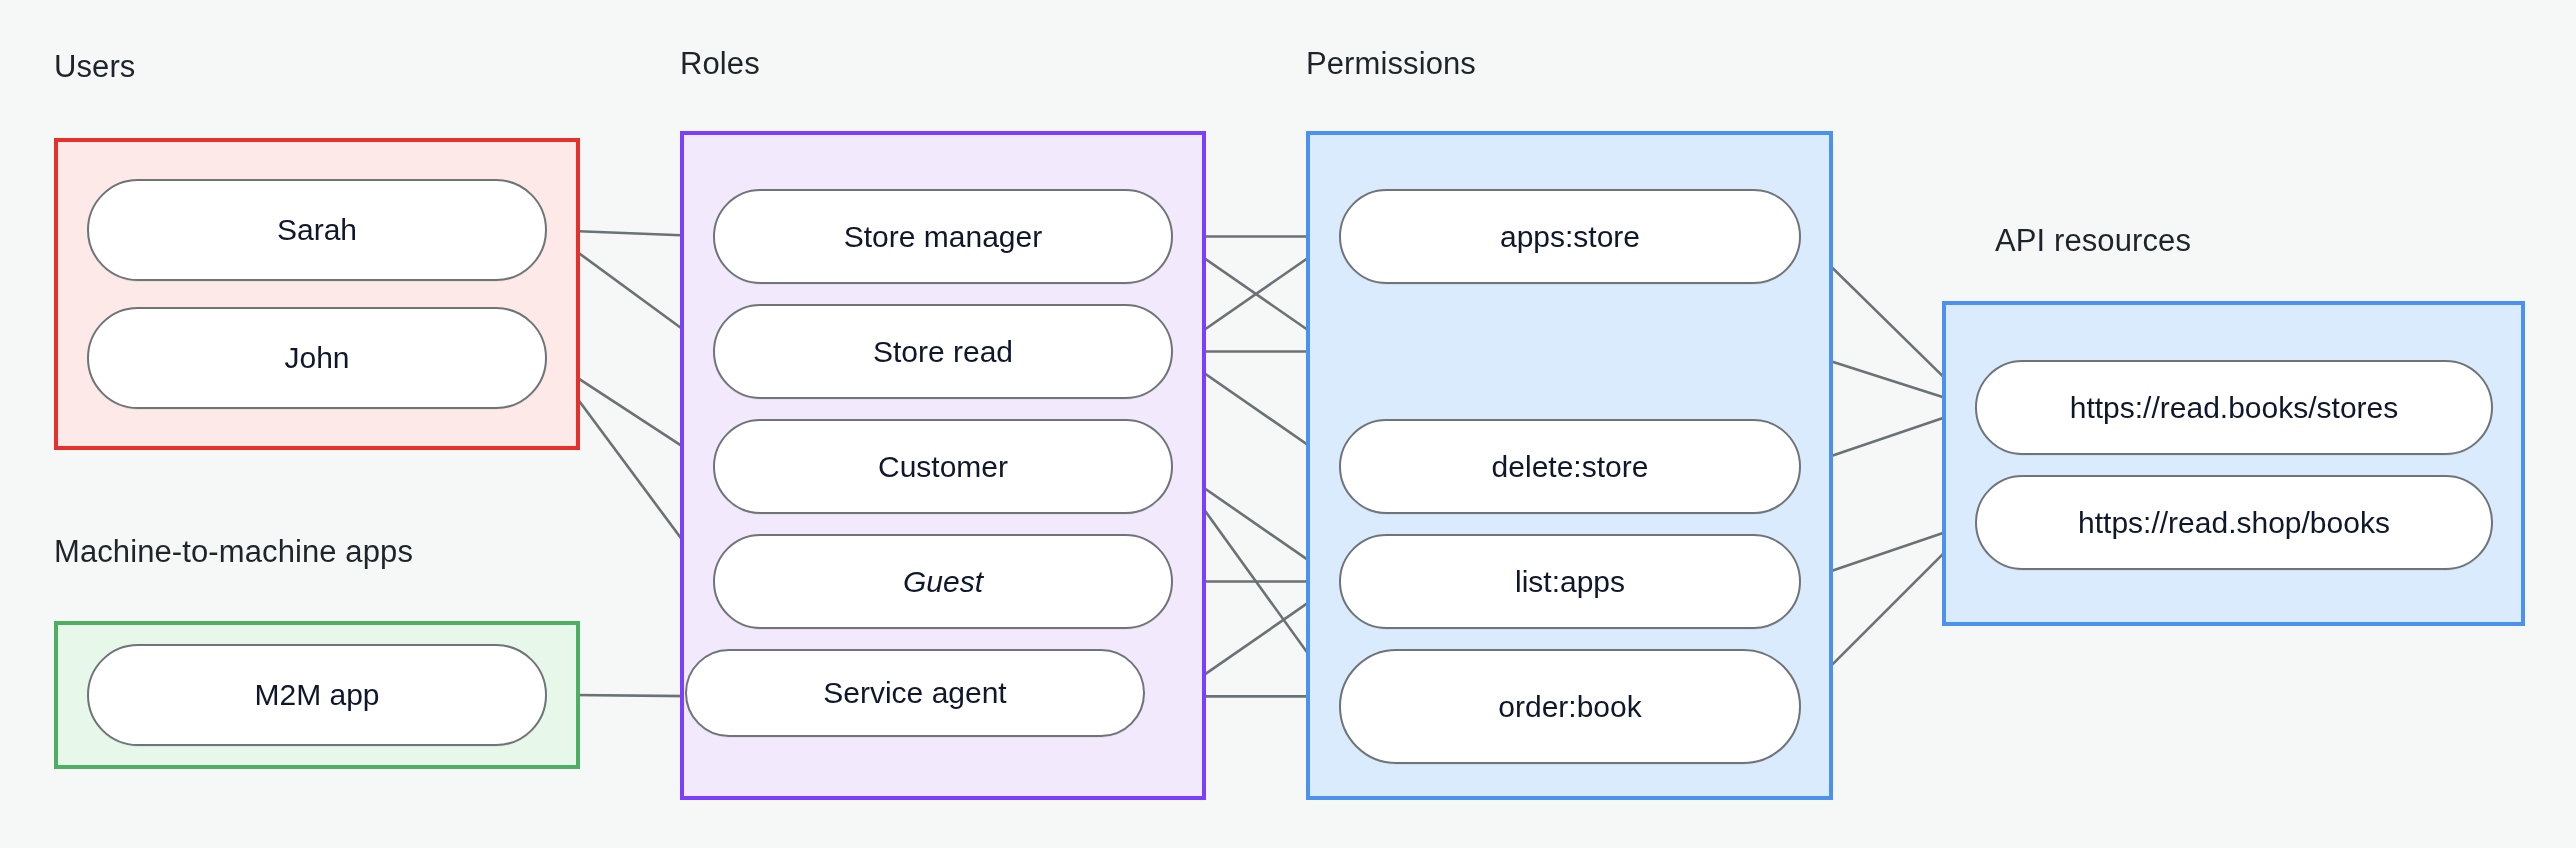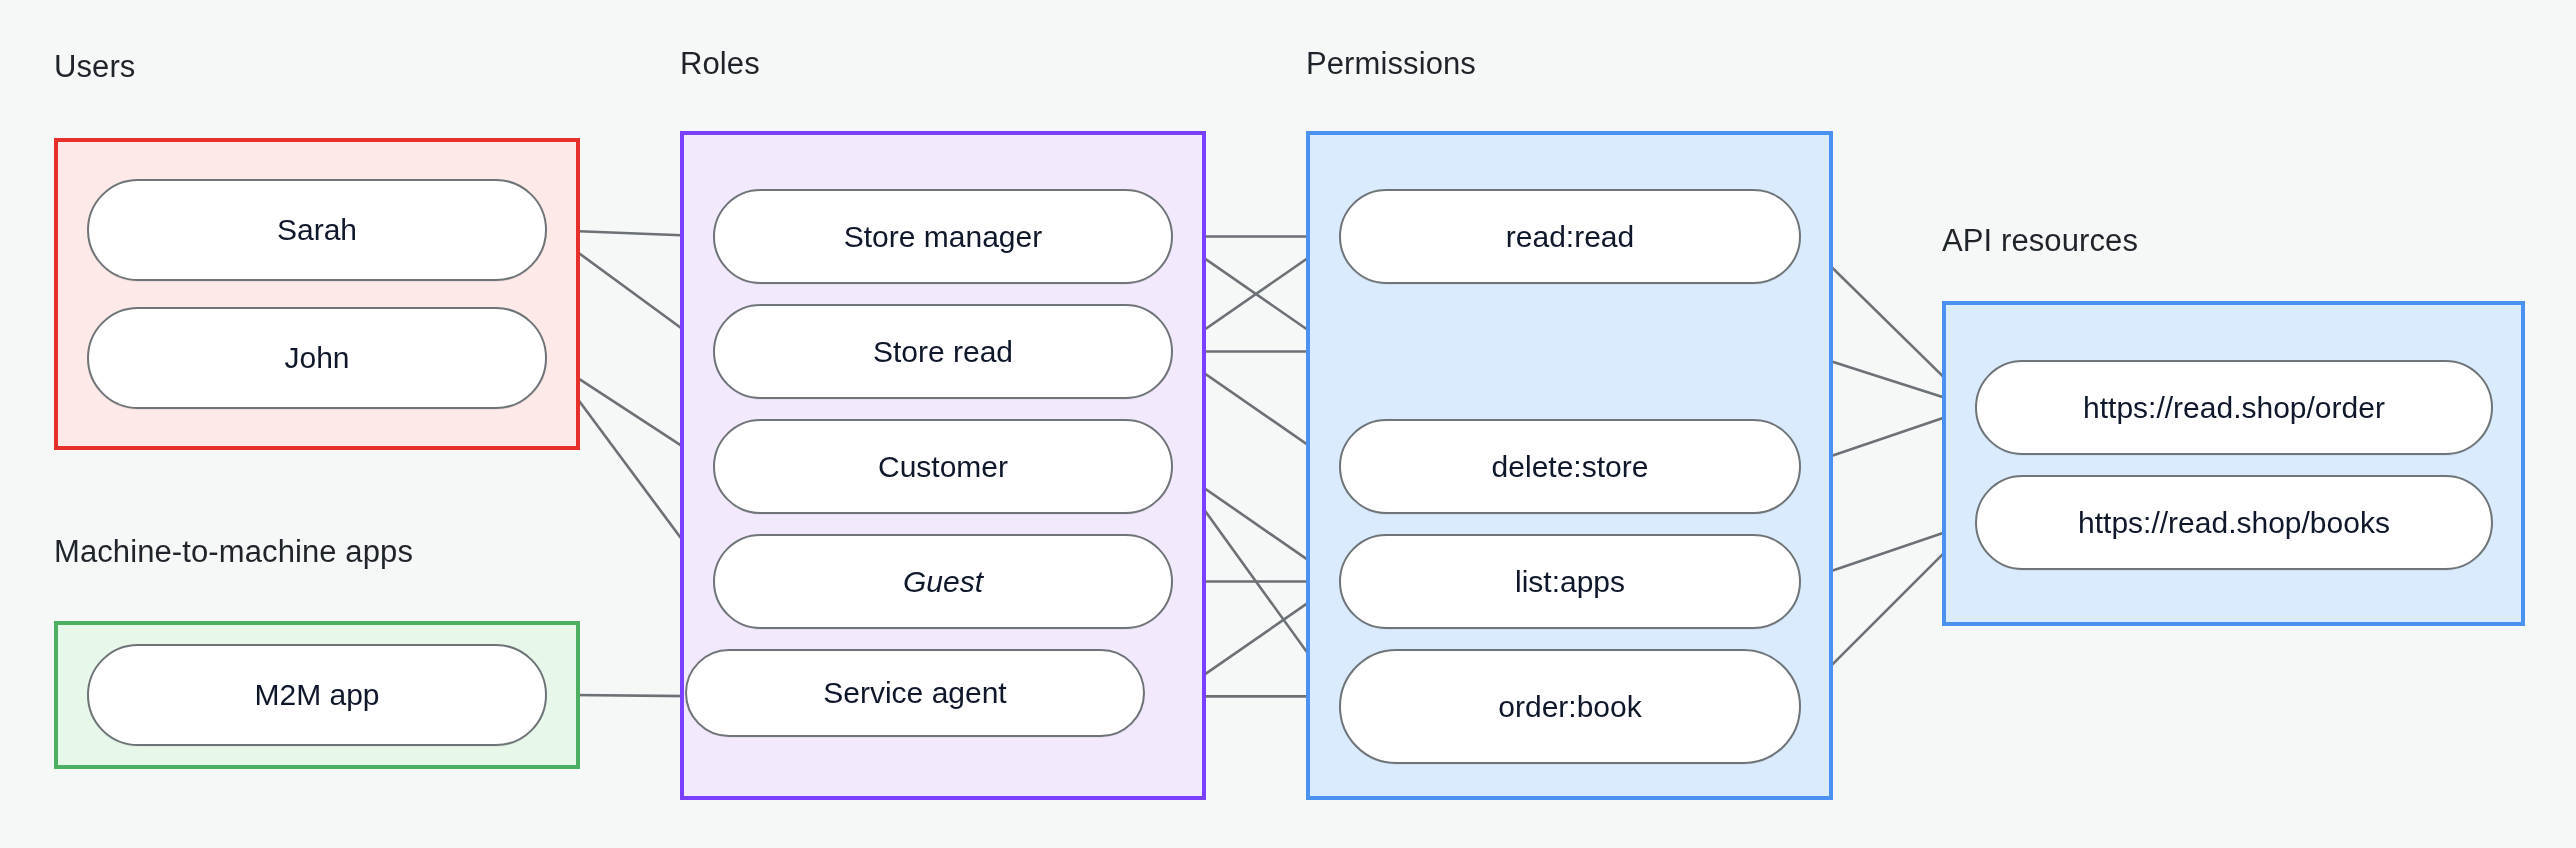--- a/index.html
+++ b/index.html
@@ -94,22 +94,22 @@
     <div class="node" style="left: 87px; top: 644px; width: 460px; height: 102px;">M2M app</div>
     <div class="group-label" style="left: 680px; top: 46px;">Roles</div>
     <div class="group-box group-roles" style="left: 680px; top: 131px; width: 526px; height: 669px;"></div>
     <div class="node" style="left: 713px; top: 189px; width: 460px; height: 95px;">Store manager</div>
     <div class="node" style="left: 713px; top: 304px; width: 460px; height: 95px;">Store read</div>
     <div class="node" style="left: 713px; top: 419px; width: 460px; height: 95px;">Customer</div>
     <div class="node" style="left: 713px; top: 534px; width: 460px; height: 95px; font-style: italic;">Guest</div>
     <div class="node" style="left: 685px; top: 649px; width: 460px; height: 88px; text-align: right;">Service agent</div>
     <div class="group-label" style="left: 1306px; top: 46px;">Permissions</div>
     <div class="group-box group-perms" style="left: 1306px; top: 131px; width: 527px; height: 669px;"></div>
-    <div class="node" style="left: 1339px; top: 189px; width: 462px; height: 95px;">read:read</div>
+    <div class="node" style="left: 1339px; top: 189px; width: 462px; height: 95px;">apps:store</div>
     <div class="node" style="left: 1339px; top: 419px; width: 462px; height: 95px;">delete:store</div>
     <div class="node" style="left: 1339px; top: 534px; width: 462px; height: 95px;">list:apps</div>
     <div class="node" style="left: 1339px; top: 649px; width: 462px; height: 115px;">order:book</div>
-    <div class="group-label" style="left: 1942px; top: 223px;">API resources</div>
+    <div class="group-label" style="left: 1995px; top: 223px;">API resources</div>
     <div class="group-box group-api" style="left: 1942px; top: 301px; width: 583px; height: 325px;"></div>
-    <div class="node" style="left: 1975px; top: 360px; width: 518px; height: 95px;">https://read.shop/order</div>
+    <div class="node" style="left: 1975px; top: 360px; width: 518px; height: 95px;">https://read.books/stores</div>
     <div class="node" style="left: 1975px; top: 475px; width: 518px; height: 95px;">https://read.shop/books</div>
   </div>
 
 
 </body></html>

